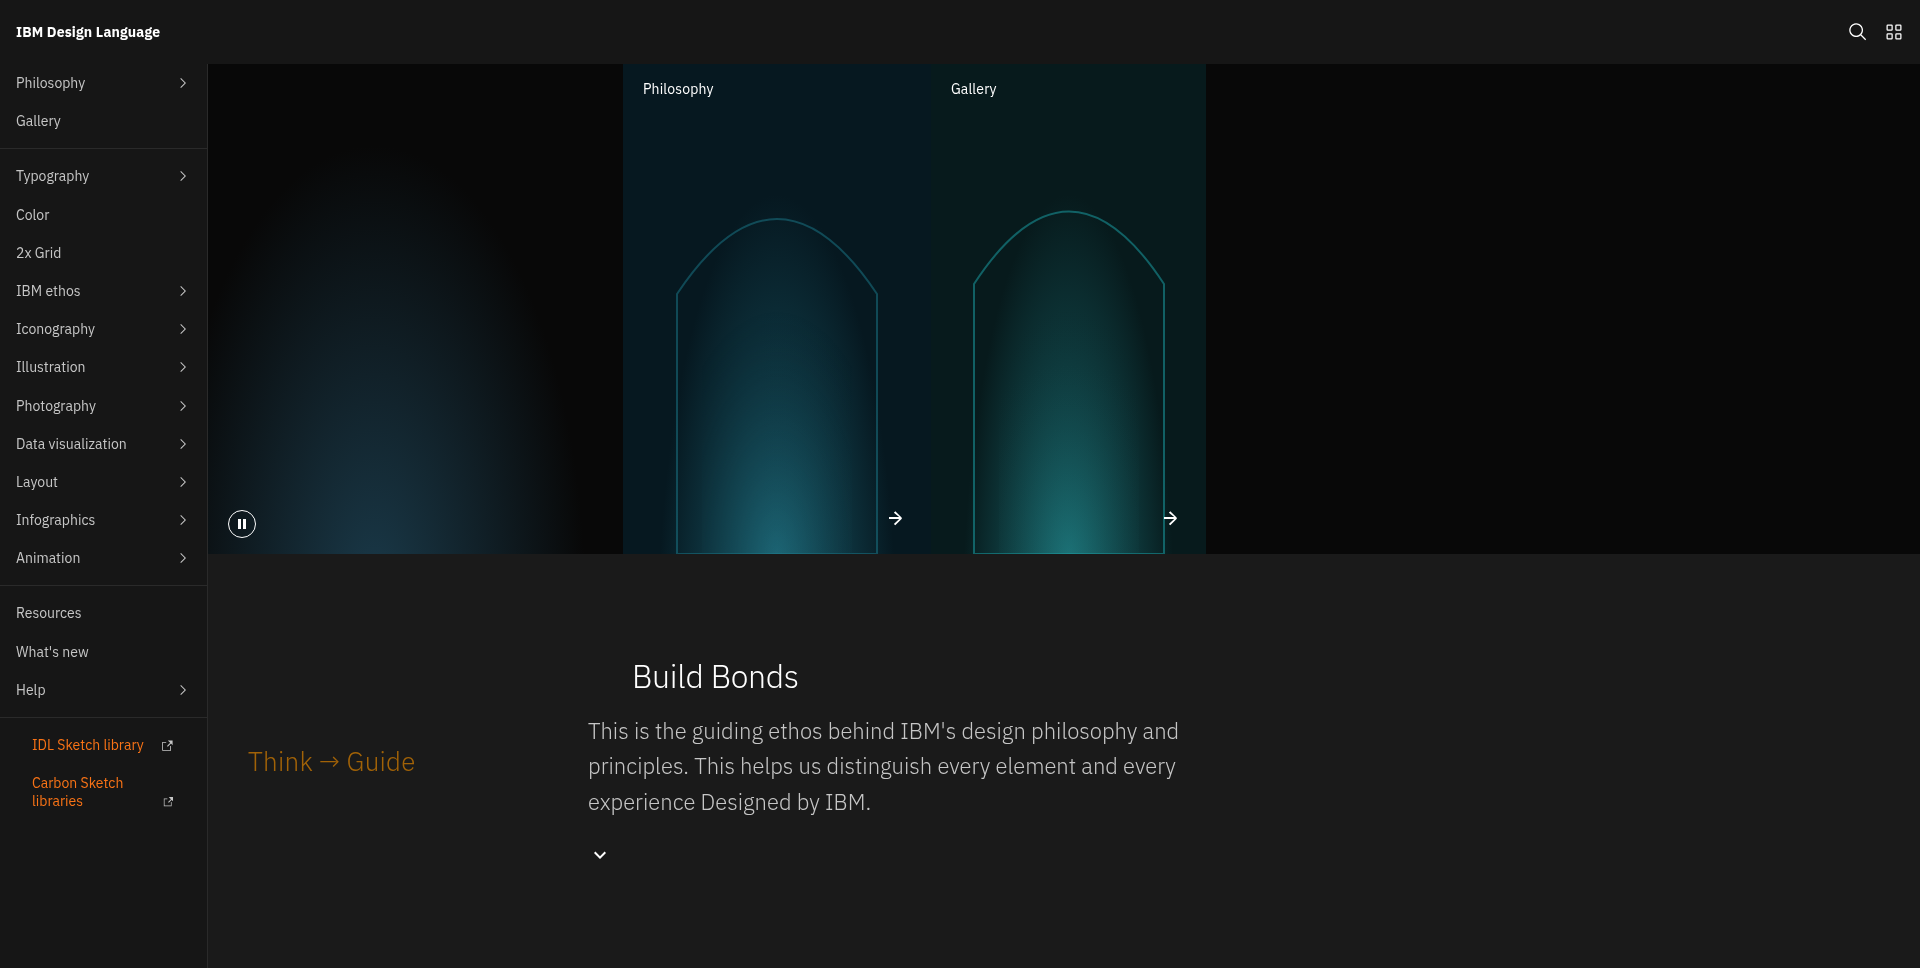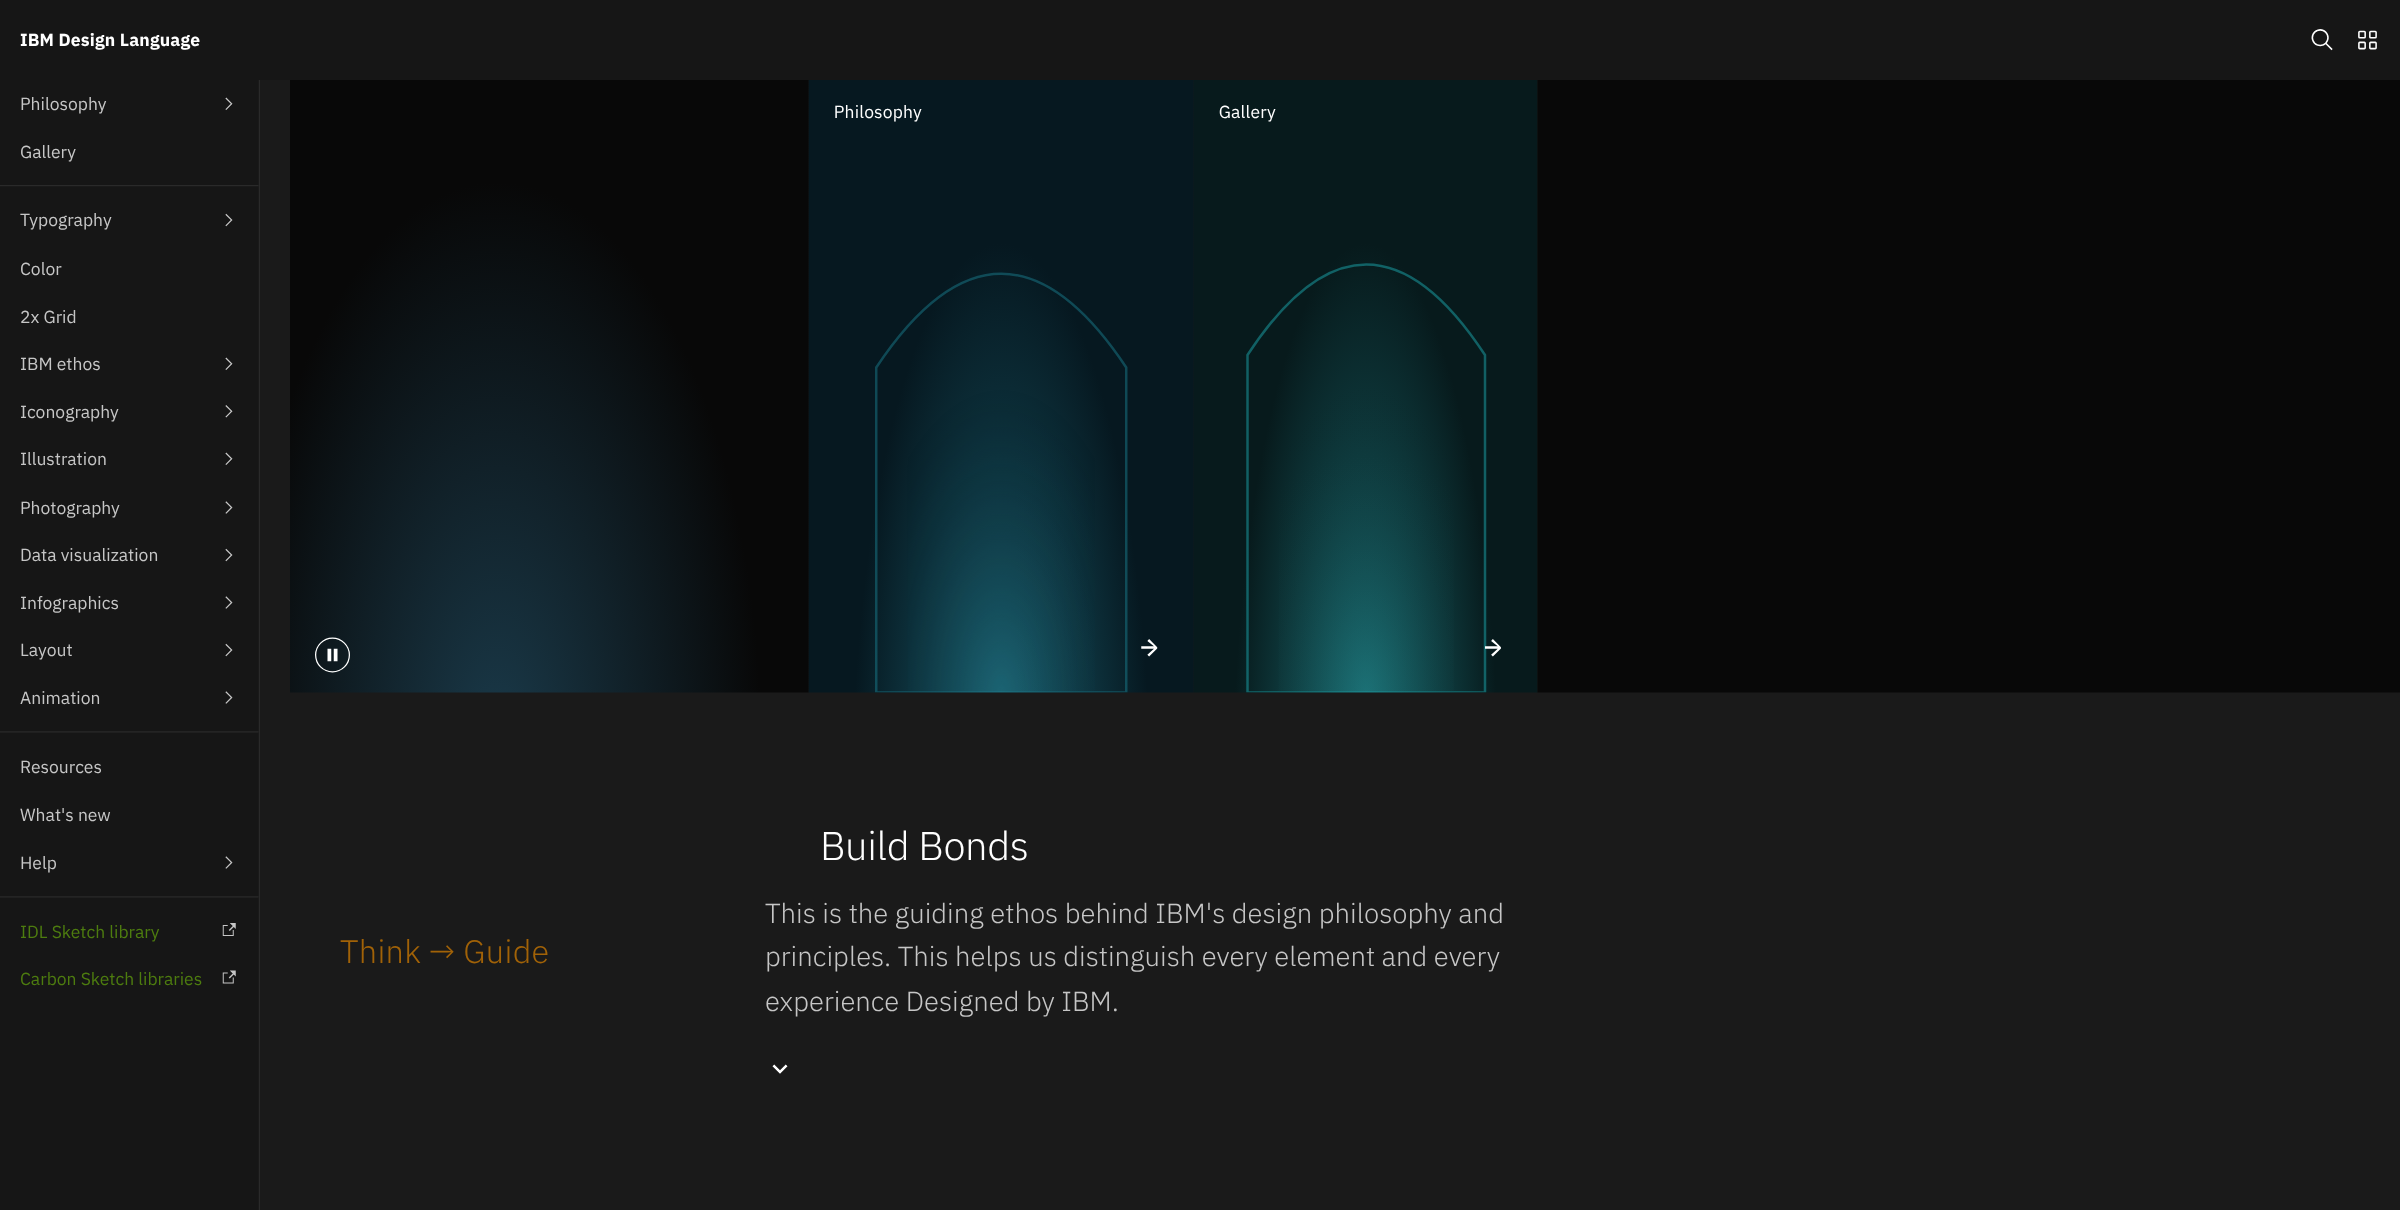--- a/index.html
+++ b/index.html
@@ -41,21 +41,20 @@
     #topbar-icons svg {
       fill: #fff;
       cursor: pointer;
     }
 
     
     #main-layout {
       display: flex;
       flex: 1;
       overflow: hidden;
-      gap: 24px;
     }
 
     
     #sidebar {
       width: 208px;
       background: #161616;
       overflow-y: auto;
       flex-shrink: 0;
       border-right: 1px solid #2a2a2a;
       padding-bottom: 16px;
@@ -84,25 +83,25 @@
     }
 
     .chevron-icon {
       width: 16px;
       height: 16px;
       fill: #c6c6c6;
     }
 
     .sidebar-external {
       display: flex;
-      align-items: flex-start;
+      align-items: flex-end;
       justify-content: space-between;
-      padding: 10px 16px;
-      cursor: pointer;
-      color: #4d7c0f;
+      padding: 10px 32px;
+      cursor: pointer;
+      color: #f97316;
       font-size: 14px;
     }
     .ext-icon {
       width: 16px;
       height: 16px;
       fill: #c6c6c6;
     }
 
     
     #content {
@@ -316,27 +315,27 @@
           <path d="M11 8L6 3l-.7.7L9.6 8l-4.3 4.3.7.7z"></path>
         </svg>
     </div>
     <div class="sidebar-item">
       <span>Data visualization</span>
       <svg class="chevron-icon" viewBox="0 0 16 16">
           <path d="M11 8L6 3l-.7.7L9.6 8l-4.3 4.3.7.7z"></path>
         </svg>
     </div>
     <div class="sidebar-item">
+      <span>Layout</span>
+      <svg class="chevron-icon" viewBox="0 0 16 16">
+          <path d="M11 8L6 3l-.7.7L9.6 8l-4.3 4.3.7.7z"></path>
+        </svg>
+    </div>
+    <div class="sidebar-item">
       <span>Infographics</span>
-      <svg class="chevron-icon" viewBox="0 0 16 16">
-          <path d="M11 8L6 3l-.7.7L9.6 8l-4.3 4.3.7.7z"></path>
-        </svg>
-    </div>
-    <div class="sidebar-item">
-      <span>Layout</span>
       <svg class="chevron-icon" viewBox="0 0 16 16">
           <path d="M11 8L6 3l-.7.7L9.6 8l-4.3 4.3.7.7z"></path>
         </svg>
     </div>
     <div class="sidebar-item">
       <span>Animation</span>
       <svg class="chevron-icon" viewBox="0 0 16 16">
           <path d="M11 8L6 3l-.7.7L9.6 8l-4.3 4.3.7.7z"></path>
         </svg>
     </div>

